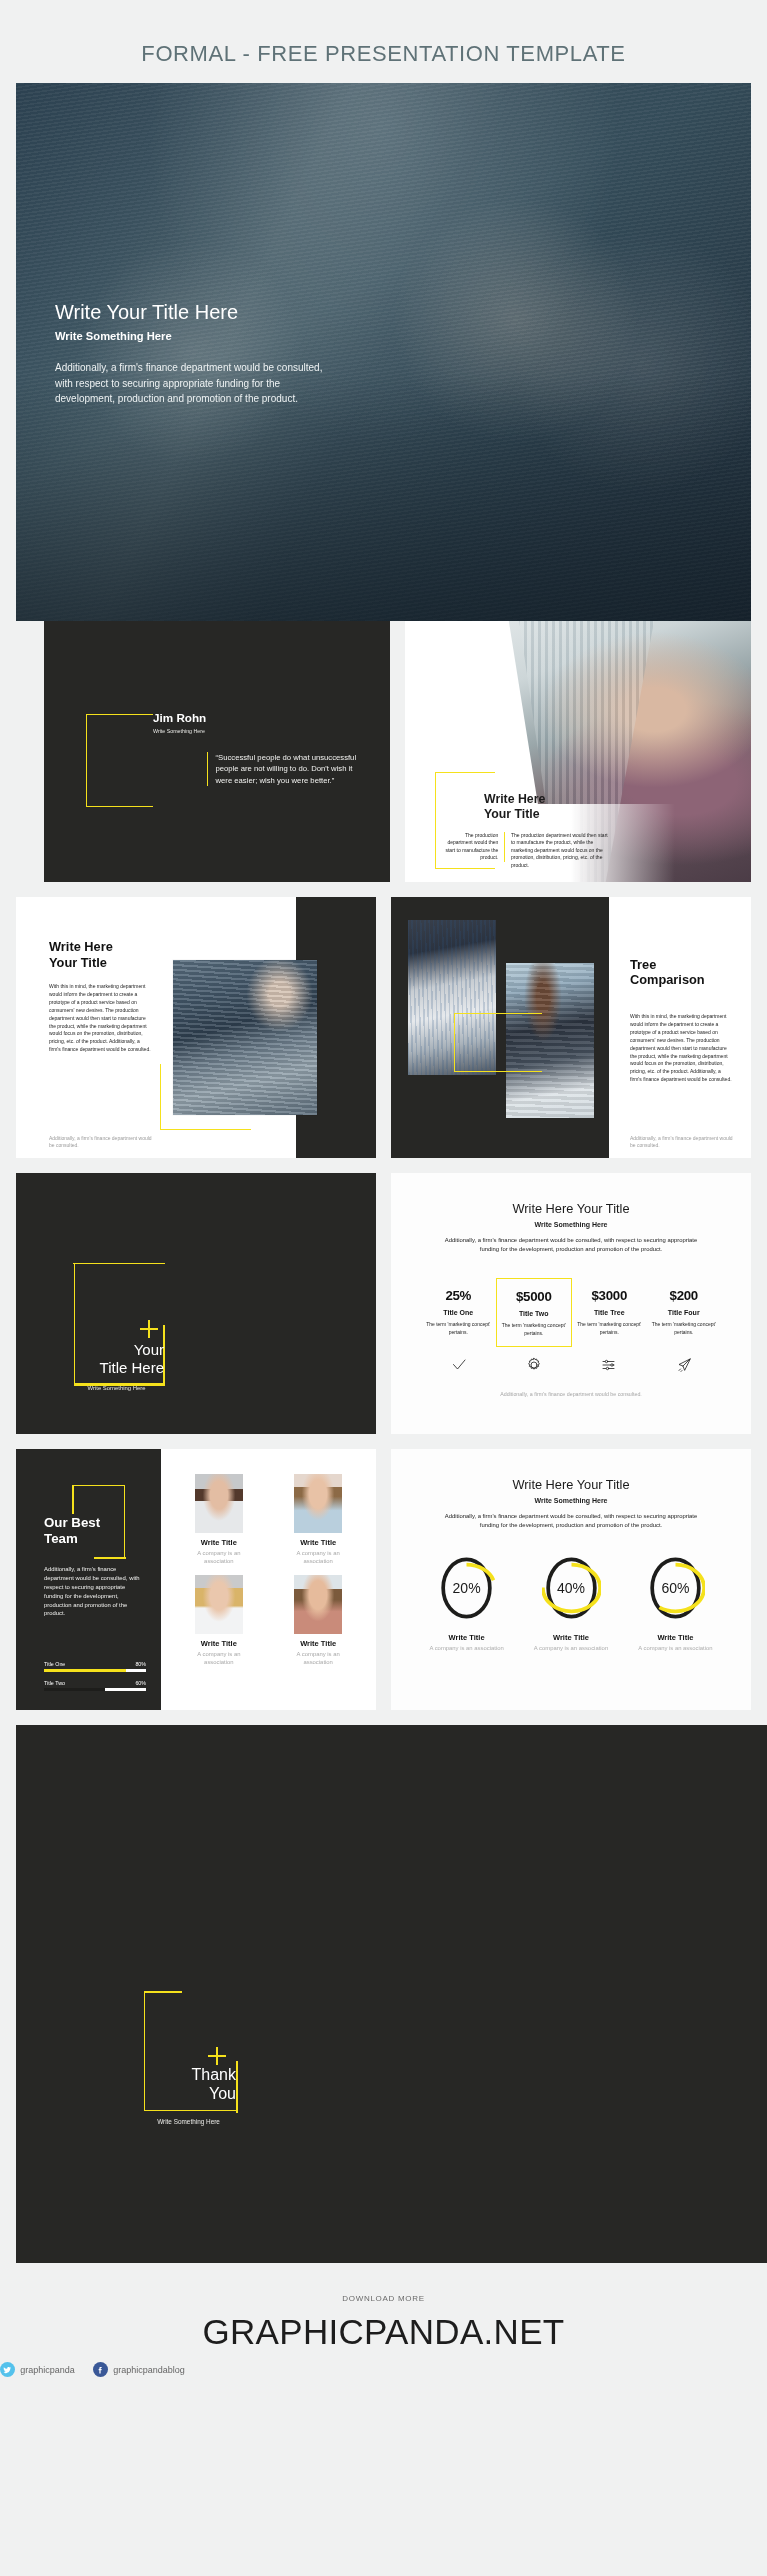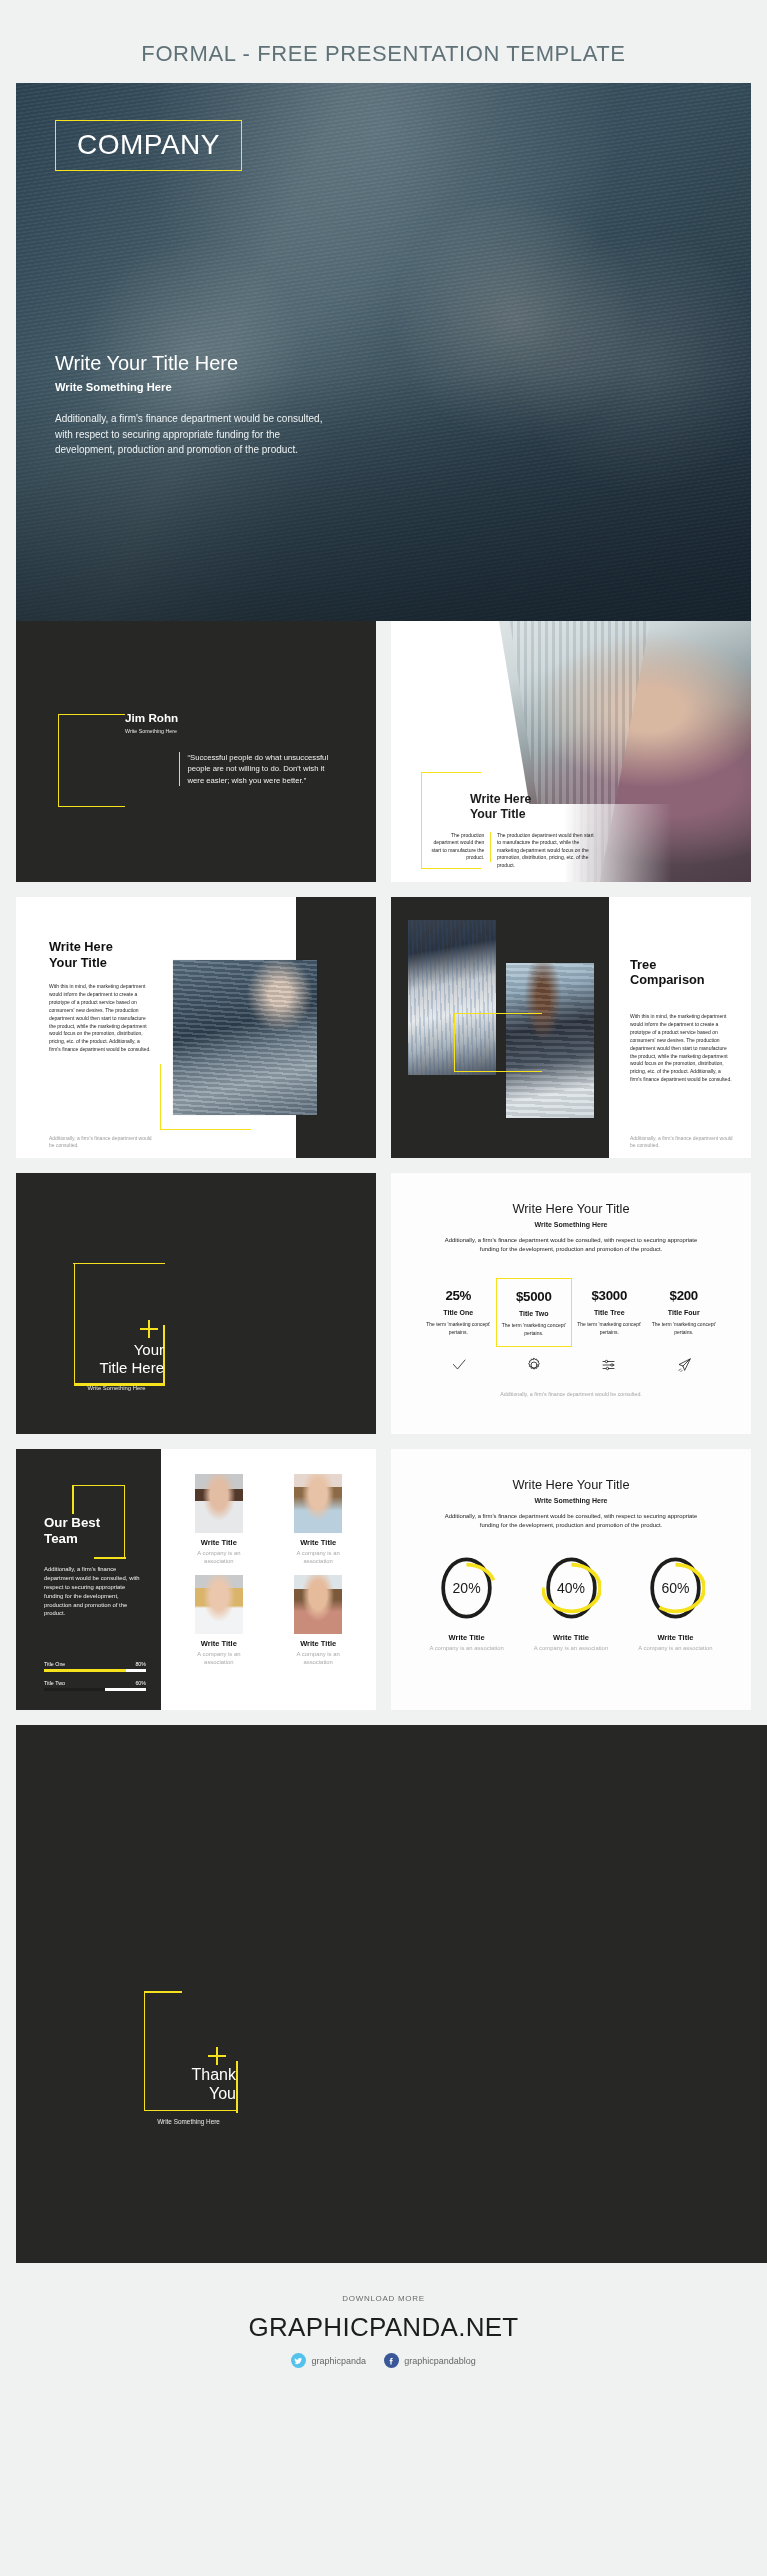--- a/index.html
+++ b/index.html
@@ -76,21 +76,21 @@
   .hero-subtitle {
     margin-top: 6.4px; font-size: 11.2px; color: #fff; font-weight: 700;
   }
   .hero-body {
     margin-top: 18px; font-size: 10px; color: #eef2f3;
     line-height: 1.55; max-width: 277px; font-weight: 400;
   }
 
   
   .dark { background: #272725; }
-  .quote-slide { position: relative; }
+  .quote-slide { position: relative; margin-left: 28px; }
   .quote-bracket {
     position: absolute; left: 42px; top: 93px;
     width: 67px; height: 93px;
     border-left: 1.6px solid #f5e11c;
     border-top: 1.6px solid #f5e11c;
     border-bottom: 1.6px solid #f5e11c;
   }
   .quote-author {
     position: absolute; left: 109px; top: 91px;
     font-size: 11.7px; color: #fff; font-weight: 700; line-height: 1.1;
@@ -291,45 +291,42 @@
   .ty-right { position: absolute; left: 220px; top: 336px; width: 1.6px; height: 52px; background: #f5e11c; }
   .ty-plus { position: absolute; left: 192px; top: 322px; width: 18px; height: 18px; }
   .ty-plus::before { content:""; position:absolute; left:8px; top:0; width:2.1px; height:18px; background:#f5e11c; }
   .ty-plus::after { content:""; position:absolute; left:0; top:8px; width:18px; height:2.1px; background:#f5e11c; }
   .ty-title { position: absolute; left: 125px; top: 340px; width: 95px; text-align: right; font-size: 16px; color: #fff; line-height: 1.2; }
   .ty-sub { position: absolute; left: 125px; top: 393px; width: 95px; text-align: center; font-size: 6.4px; color: #e9e9e6; }
 
   
   .footer { text-align: center; padding: 31px 0 34px; }
   .f-kicker { font-size: 8px; letter-spacing: 0.7px; color: #6a6a6a; }
-  .f-brand { margin-top: 8.5px; font-size: 26px; letter-spacing: 0.3px; color: #1d1d1d; font-weight: 400; }
-  .f-socials { margin-top: 10.7px; display: flex; justify-content: center; align-items: center; gap: 18px; }
+  .f-brand { margin-top: 8.5px; font-size: 35px; letter-spacing: 0.3px; color: #1d1d1d; font-weight: 400; }
+  .f-socials { margin-top: 10.7px; display: flex; align-items: center; gap: 18px; }
   .f-social { display: flex; align-items: center; gap: 5.3px; }
   .s-badge { width: 15px; height: 15px; border-radius: 50%; display: flex; align-items: center; justify-content: center; }
   .s-badge.tw { background: #55c2ec; }
   .s-badge.fb { background: #3a5897; }
   .s-badge svg { width: 8.5px; height: 8.5px; fill: #fff; }
   .s-handle { font-size: 9px; color: #666; }
 </style>
 </head>
 <body>
 
 <div class="page">
 
   <div class="header">
     <div class="header-title">FORMAL - FREE PRESENTATION TEMPLATE</div>
   </div>
 
   <div class="slides">
 
     <div class="slide hero">
       <div class="hero-inner">
-        <div class="company-box">
-          <div class="company-text">COMPANY</div>
-        </div>
         <div class="hero-title">Write Your Title Here</div>
         <div class="hero-subtitle">Write Something Here</div>
         <div class="hero-body">Additionally, a firm's finance department would be consulted, with respect to securing appropriate funding for the development, production and promotion of the product.</div>
       </div>
     </div>
 
     <div class="row">
 
       <div class="slide half dark quote-slide">
         <div class="quote-bracket"></div>

